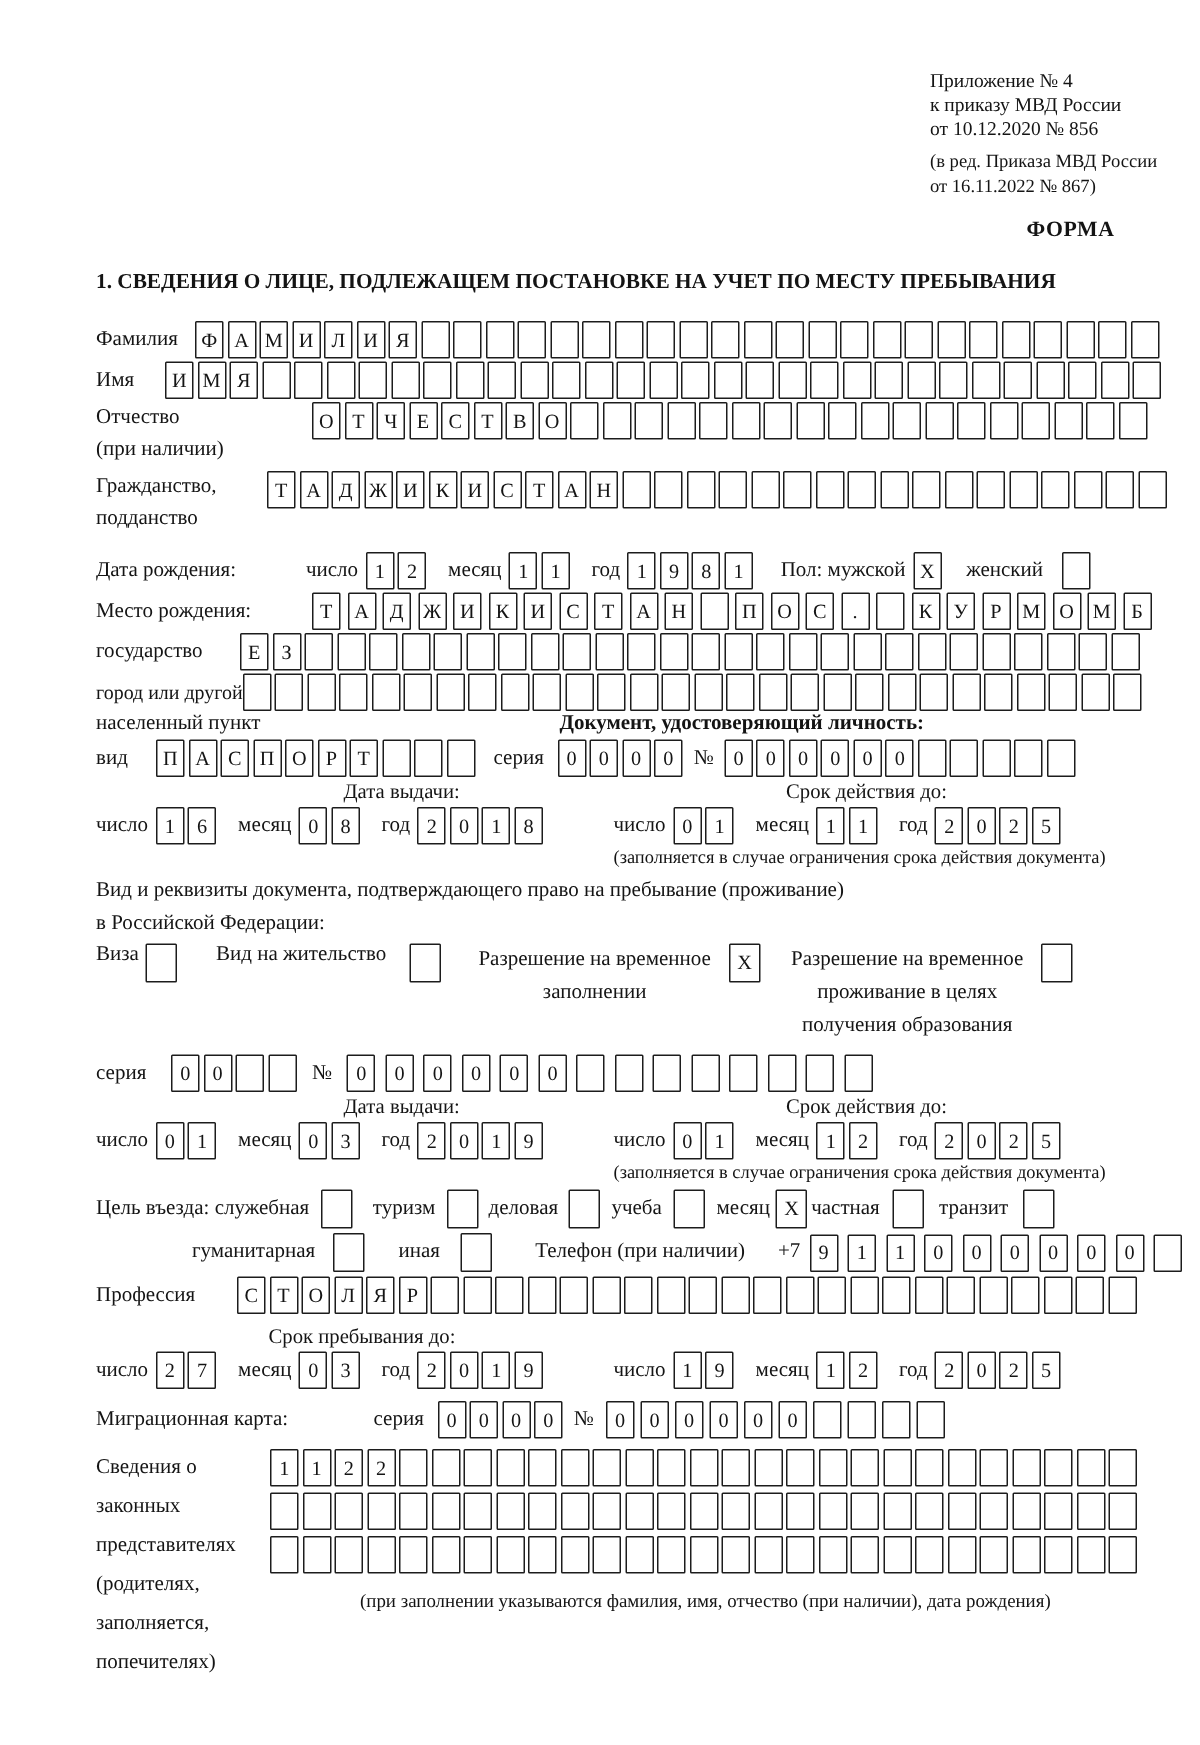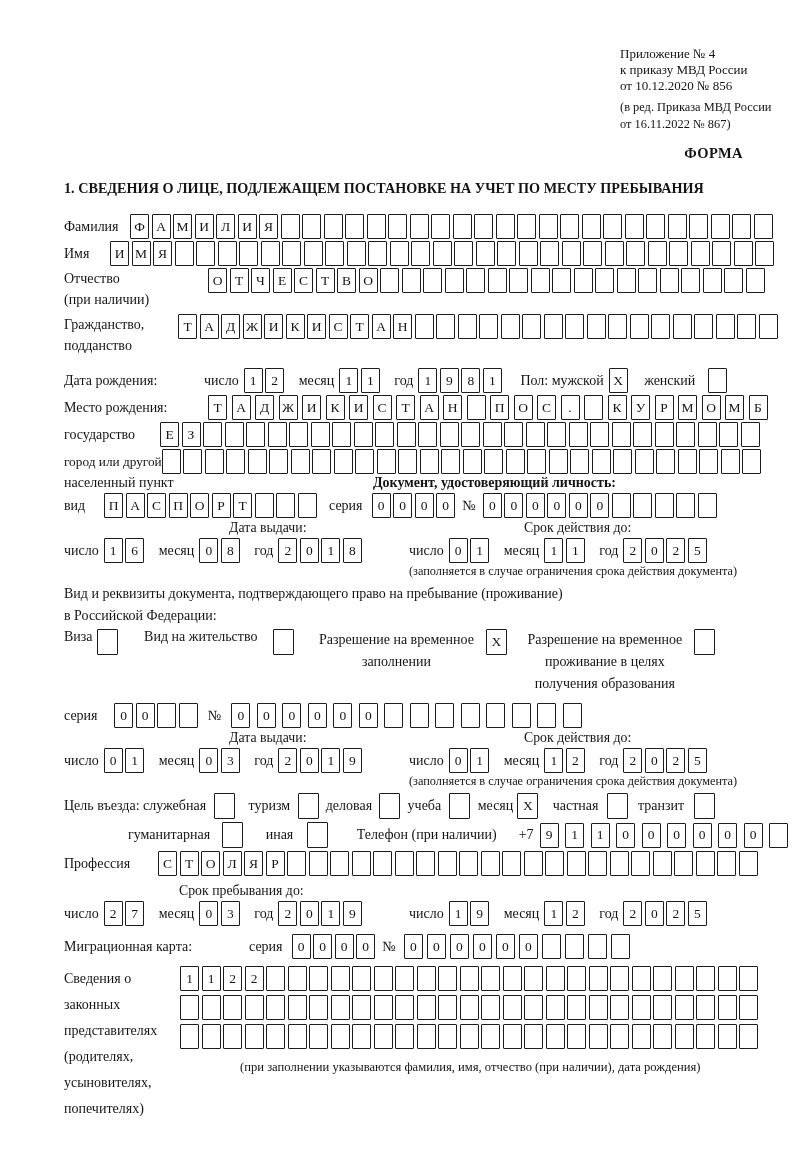--- a/index.html
+++ b/index.html
@@ -538,21 +538,21 @@
         <span class="cell"></span>
       </span>
     <span class="lbl" style="margin-left:5px">учеба</span>
     <span class="cells cbw" style="margin-left:8px">
         <span class="cell"></span>
       </span>
     <span class="lbl" style="margin-left:5px">месяц</span>
     <span class="cells cbw" style="margin-left:4px">
         <span class="cell">X</span>
       </span>
-    <span class="lbl" style="margin-left:12px">частная</span>
+    <span class="lbl" style="margin-left:0">частная</span>
     <span class="cells cbw" style="margin-left:8px">
         <span class="cell"></span>
       </span>
     <span class="lbl" style="margin-left:8px">транзит</span>
     <span class="cells cbw" style="margin-left:10px">
         <span class="cell"></span>
       </span>
   </div>
 
   <div class="row" style="margin-top:3px;padding-left:64px">
@@ -681,21 +681,21 @@
         <span class="cell"></span>
       </span>
   </div>
 
   <div class="row top" style="margin-top:7px">
     <span class="lbl-block" style="flex:0 0 116px;line-height:26px">
       <span>Сведения о</span>
       <span>законных</span>
       <span>представителях</span>
       <span>(родителях,</span>
-      <span>усыновителях,</span>
+      <span>заполняется,</span>
       <span>попечителях)</span>
     </span>
     <span style="display:flex;flex-direction:column">
       <span class="cells" style="margin-bottom:4px">
           <span class="cell">1</span>
           <span class="cell">1</span>
           <span class="cell">2</span>
           <span class="cell">2</span>
           <span class="cell"></span>
           <span class="cell"></span>

